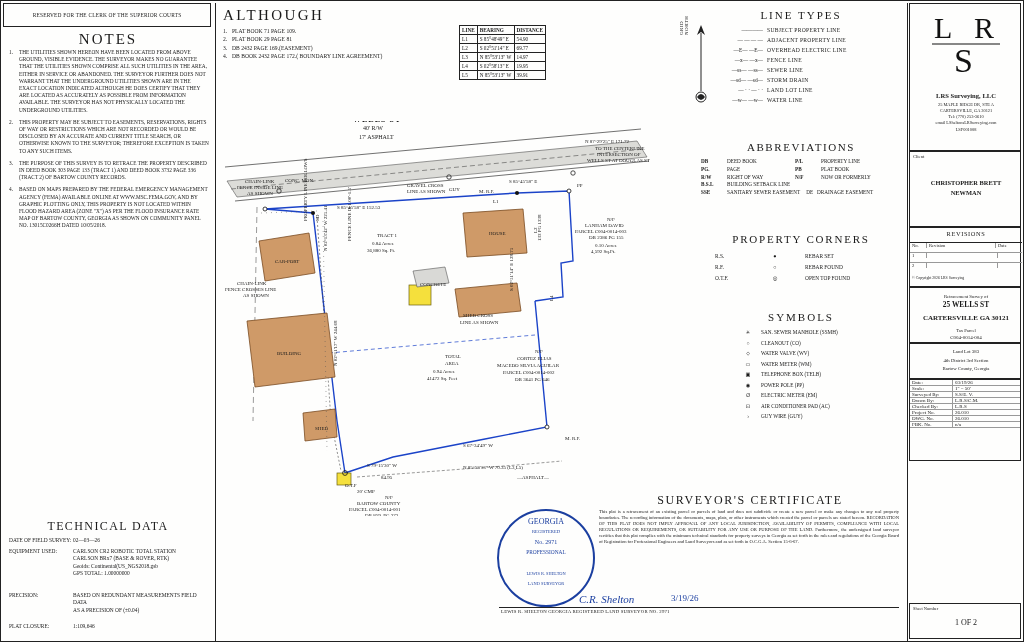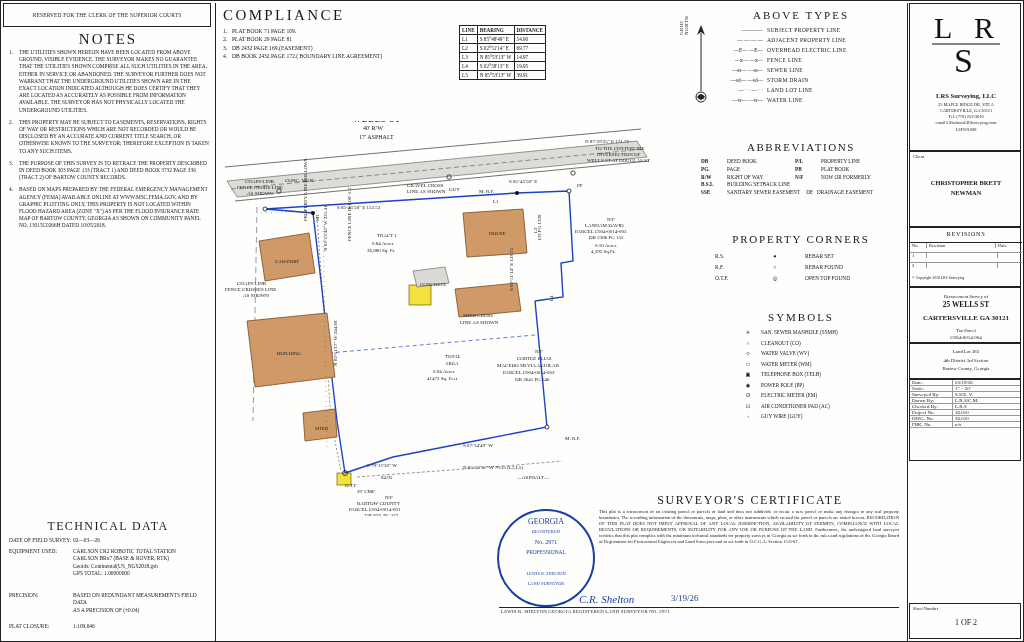--- a/index.html
+++ b/index.html
@@ -125,21 +125,21 @@
           <div class="techl">PLAT CLOSURE:</div>
           <div>1:109,646</div>
         </div>
     </div>
   </div>
 
   <div class="abs" style="left:214px;top:2px;width:1px;height:638px;background:#222;"></div>
   <div class="abs" style="left:906px;top:2px;width:1px;height:638px;background:#222;"></div>
 
   <div class="abs" id="refblock">
-    <div style="font-size:15px;letter-spacing:2.4px;">COMPLIANCE</div>
+    <div style="font-size:15px;letter-spacing:2.4px;">ALTHOUGH</div>
     <div style="margin-top:3px;">
       <div class="refrow">
           <div class="refnum">1.</div>
           <div>PLAT BOOK 71 PAGE 109.</div>
         </div>
       <div class="refrow">
           <div class="refnum">2.</div>
           <div>PLAT BOOK 29 PAGE 81</div>
         </div>
       <div class="refrow">
@@ -193,21 +193,21 @@
       <path d="M10 4 L14 14 L10 11 L6 14 Z" fill="#222"></path>
       <line x1="10" y1="12" x2="10" y2="70" stroke="#222" stroke-width="1"></line>
       <circle cx="10" cy="76" r="5" fill="none" stroke="#222" stroke-width="1"></circle>
       <path d="M6 76 q4 -6 8 0 q-4 6 -8 0" fill="#222"></path>
     </svg>
   </div>
   <div class="abs" style="left:678px;top:34px;font-size:5px;transform:rotate(-90deg);transform-origin:0 0;white-space:pre-line;letter-spacing:.5px;">GRID
 NORTH</div>
 
   <div class="abs" id="linetypes">
-    <div class="hd2" style="font-size:11px;letter-spacing:2px;">ABOVE  TYPES</div>
+    <div class="hd2" style="font-size:11px;letter-spacing:2px;">LINE  TYPES</div>
     <div style="margin-top:4px;">
       <div class="ltrow">
           <div class="ltsym">————</div>
           <div class="ltlbl">SUBJECT PROPERTY LINE</div>
         </div>
       <div class="ltrow">
           <div class="ltsym">— — — —</div>
           <div class="ltlbl">ADJACENT PROPERTY LINE</div>
         </div>
       <div class="ltrow">

